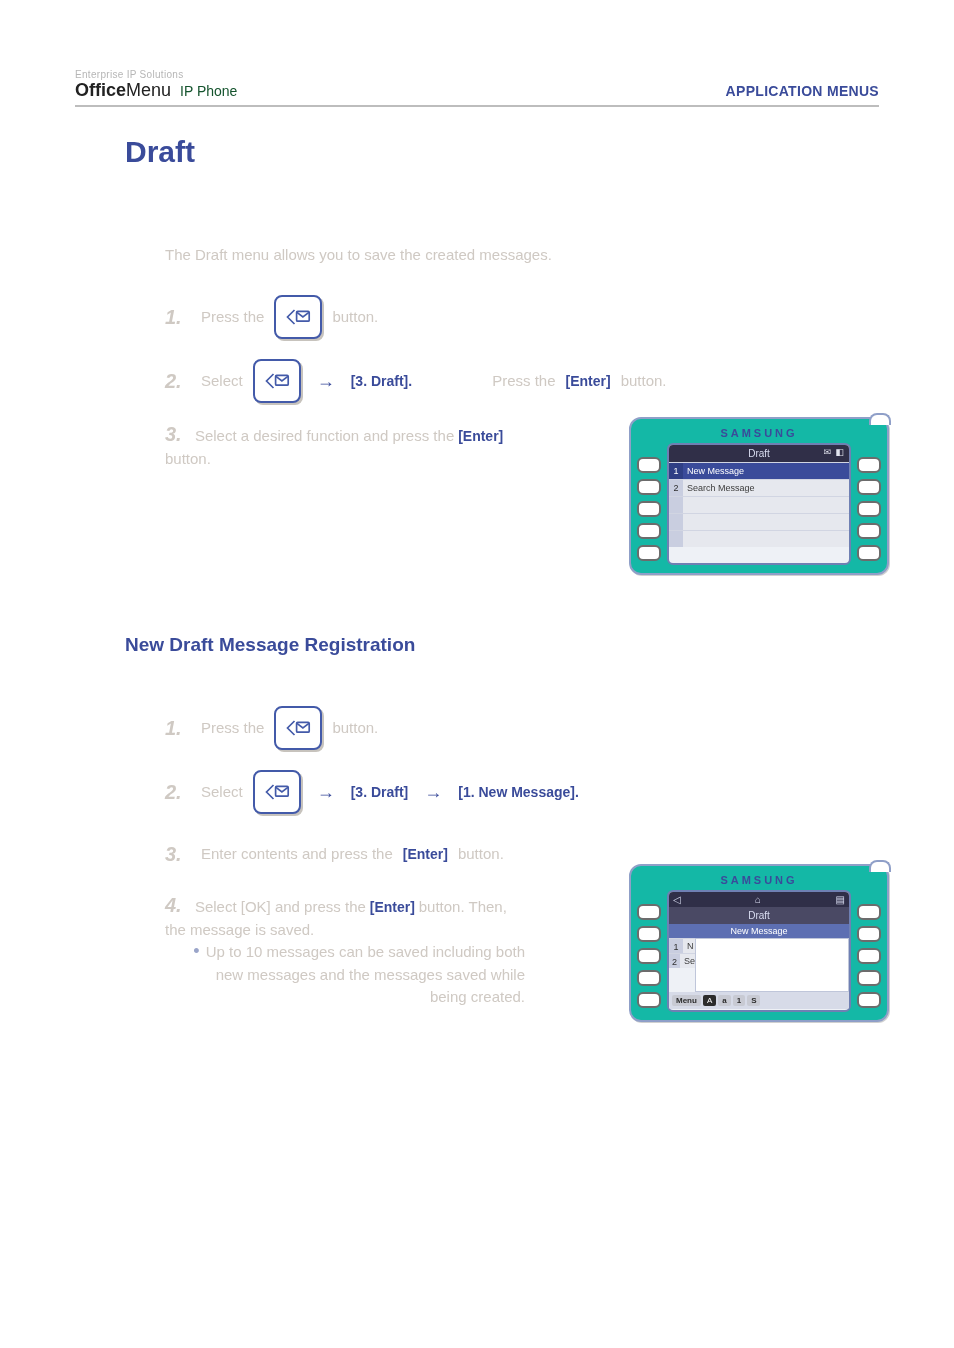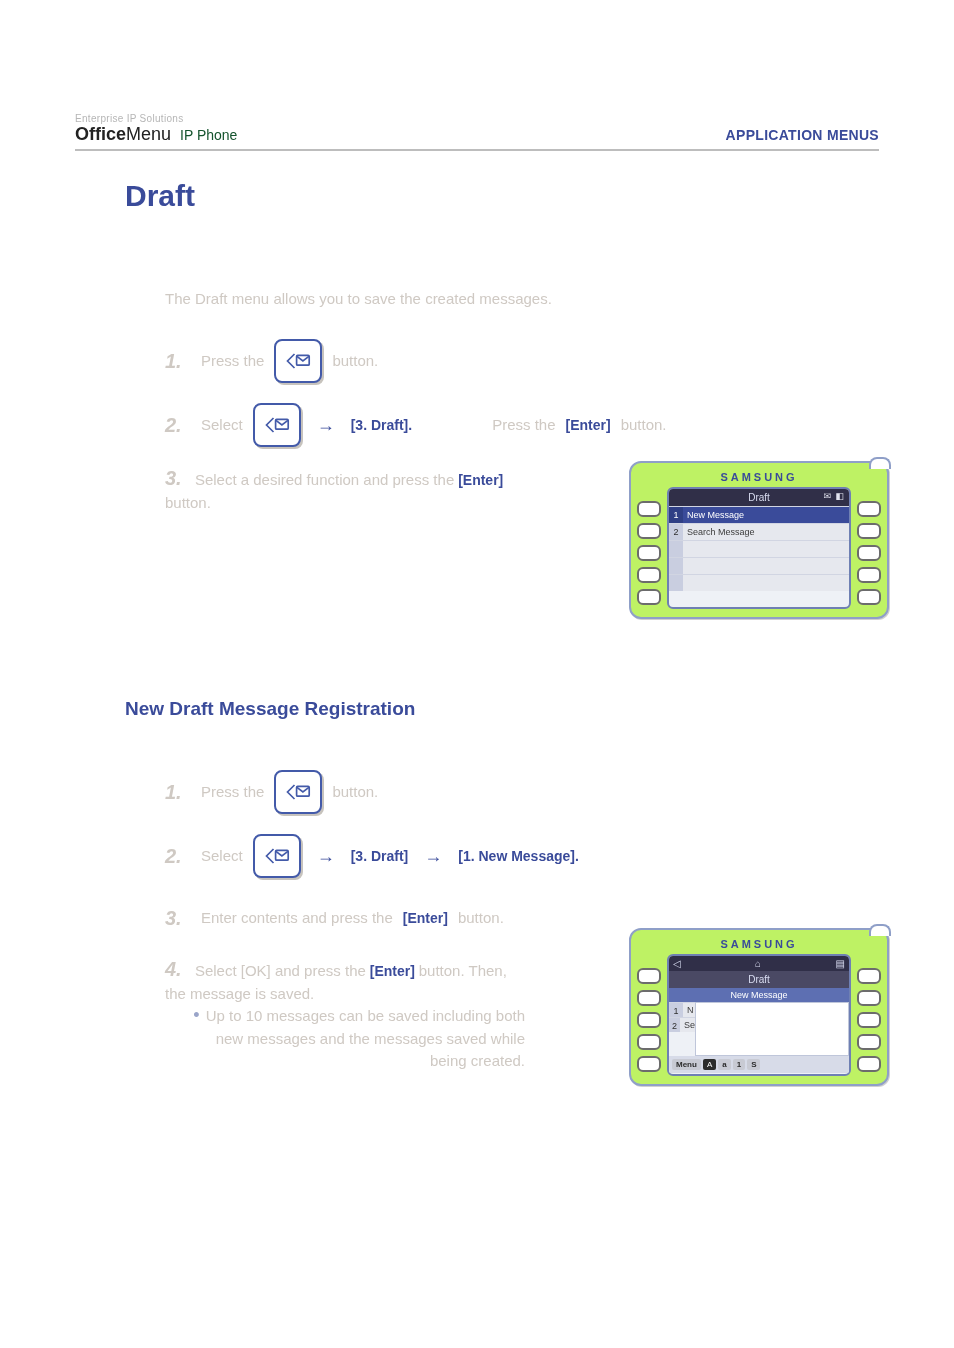--- a/index.html
+++ b/index.html
@@ -35,21 +35,20 @@
     align-items: flex-end;
     justify-content: space-between;
     border-bottom: 2px solid var(--hr);
     padding-bottom: 6px;
     margin-bottom: 28px;
   }
   .brand-box {
     display: flex;
     flex-direction: column;
     line-height: 1;
-    margin-top: 44px;
   }
   .brand-top {
     font-size: 10px;
     color: #b6b6b6;
     letter-spacing: .3px;
     margin-bottom: 1px;
   }
   .brand-main {
     font-size: 18px;
     color: var(--text);
@@ -66,21 +65,21 @@
   h1 {
     color: var(--accent);
     font-size: 30px;
     font-weight: 800;
     margin: 0 0 66px 50px;
   }
   h2 {
     color: var(--accent);
     font-size: 19px;
     font-weight: 700;
-    margin: 64px 0 50px 50px;
+    margin: 44px 0 50px 50px;
   }
   
   .block {
     margin-left: 90px;
     position: relative;
   }
   .row {
     display: flex;
     align-items: center;
     gap: 10px;
@@ -117,21 +116,21 @@
   .phone-wrap {
     position: absolute;
     right: -10px;
     top: -6px;
     width: 260px;
   }
   .phone {
     border: 2px solid #8f9fc8;
     border-radius: 12px;
     padding: 6px 6px 8px 6px;
-    background: #bef264;
+    background: #14b8a6;
     box-shadow: 1px 1px 0 #d0d0d0;
     position: relative;
   }
   .phone-top {
     text-align: center;
     font-size: 11px;
     letter-spacing: 3px;
     font-weight: 800;
     color: var(--accent);
     padding: 2px 0 4px 0;

